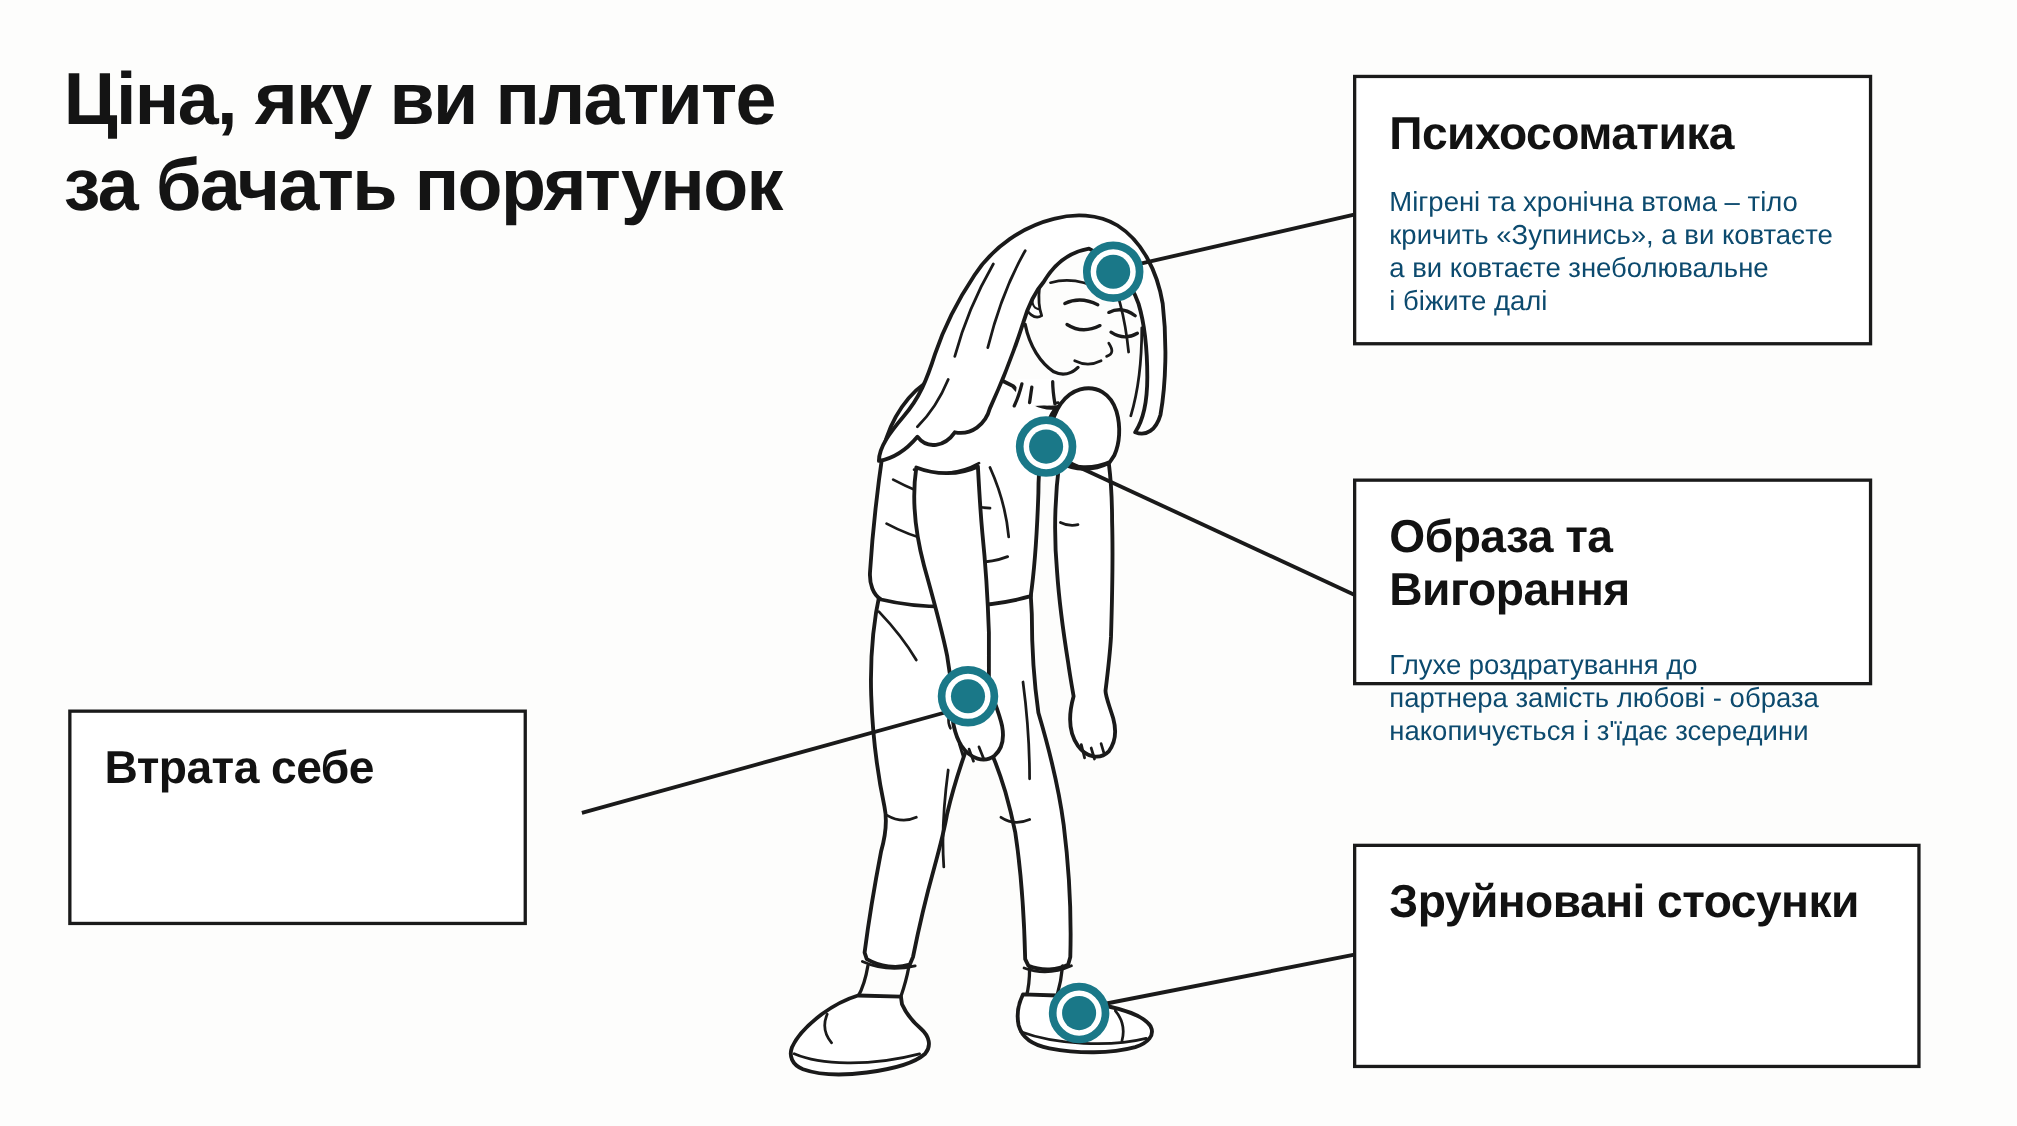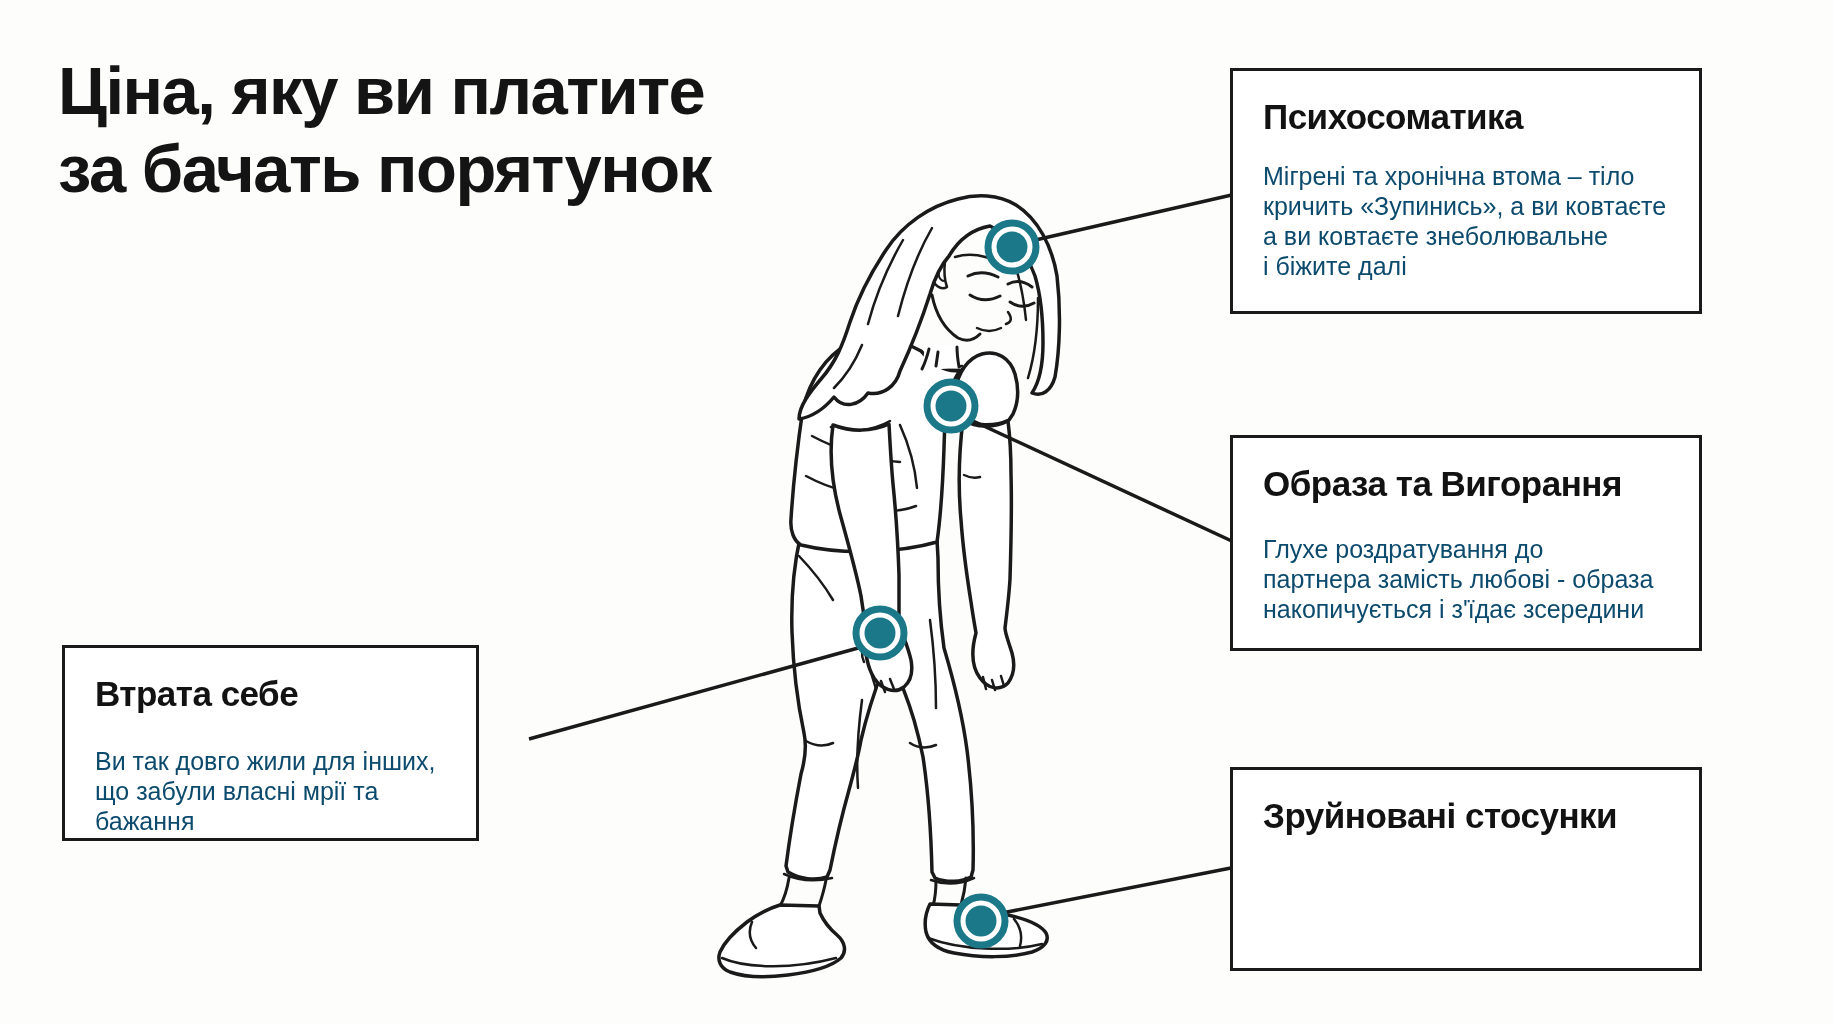--- a/index.html
+++ b/index.html
@@ -10,29 +10,29 @@
 
   h1.main-title{
     position:absolute;left:58px;top:52px;margin:0;
     font-size:67px;line-height:1.17;font-weight:bold;letter-spacing:-1.5px;
     color:#141414;white-space:pre-line;
   }
   .callout{
     position:absolute;background:#ffffff;border:3px solid #1a1a1a;
     box-sizing:border-box;padding:26px 30px 18px 30px;
   }
-  .callout h2{margin:0 0 24px 0;font-size:35px;font-weight:bold;letter-spacing:-0.5px;color:#121212;}
+  .callout h2{margin:0 0 24px 0;font-size:42px;font-weight:bold;letter-spacing:-0.5px;color:#121212;}
   .callout p{margin:0;font-size:25px;line-height:1.2;color:#0c4a6e;white-space:pre-line;}
 
   #box-psychosomatics{left:1230px;top:68px;width:472px;height:246px;}
-  #box-resentment{left:1230px;top:435px;width:472px;height:216px;}
+  #box-resentment{left:1230px;top:435px;width:472px;height:188px;}
   #box-resentment h2{margin-bottom:30px;}
   #box-loss{left:62px;top:645px;width:417px;height:196px;}
   #box-loss h2{margin-bottom:32px;}
-  #box-ruined{left:1230px;top:767px;width:472px;height:204px;}
+  #box-ruined{left:1230px;top:767px;width:516px;height:204px;}
   #box-ruined h2{margin-bottom:16px;}
 
   .ink{stroke:#1a1a1a;fill:none;stroke-linecap:round;stroke-linejoin:round;}
   .fillw{fill:#ffffff;stroke:#1a1a1a;stroke-linecap:round;stroke-linejoin:round;}
 </style>
 </head>
 <body style="background: rgb(253, 253, 252);">
 
 <div class="canvas">
 
@@ -251,21 +251,19 @@
 
   <div class="callout" id="box-resentment">
     <h2>Образа та Вигорання</h2>
     <p>Глухе роздратування до
 партнера замість любові - образа
 накопичується і з'їдає зсередини</p>
   </div>
 
   <div class="callout" id="box-loss">
     <h2>Втрата себе</h2>
-    <p>Ви так довго жили для інших,
-що забули власні мрії та бажання</p>
   </div>
 
   <div class="callout" id="box-ruined">
     <h2>Зруйновані стосунки</h2>
   </div>
 
 </div>
 
 </body></html>

